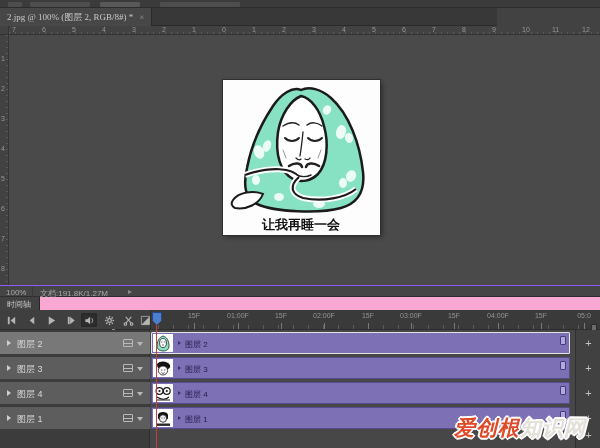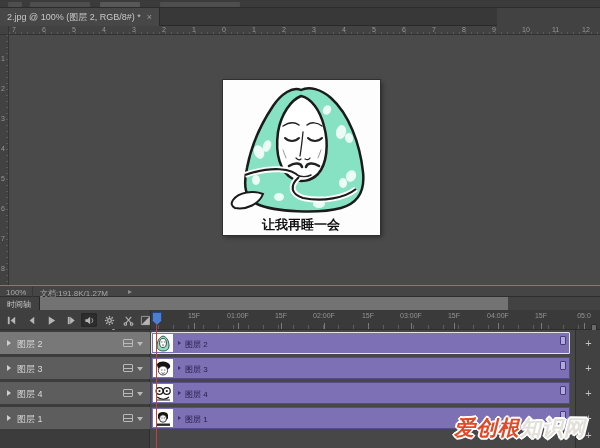--- a/index.html
+++ b/index.html
@@ -5,21 +5,21 @@
   * { margin:0; padding:0; box-sizing:border-box; }
   html,body { width:600px; height:448px; overflow:hidden; }
   body { font-family:"Liberation Sans","DejaVu Sans",sans-serif; background:#424242; }
   .app { position:relative; width:600px; height:448px; background:#424242; }
 
   
   .options-bar { position:absolute; left:0; top:0; width:600px; height:8px; background:#3b3b3b; border-bottom:1px solid #2c2c2c; overflow:hidden; }
   .options-bar .ph { position:absolute; top:2px; height:5px; background:#4e4e4e; border-radius:1px; }
 
   
-  .tab-bar { position:absolute; left:0; top:8px; width:497px; height:18px; background:#383838; border-bottom:1px solid #2a2a2a; }
+  .tab-bar { position:absolute; left:0; top:8px; width:497px; height:18px; background:#383838; border-bottom:1px solid #2a2a2a;font-family:Liberation Serif, serif; }
   .doc-tab { position:absolute; left:0; top:0; height:18px; padding:3px 7px 0 7px; background:#474747; border-right:1px solid #2a2a2a; color:#c7c7c7; font-size:9px; white-space:nowrap; }
   .doc-tab .close { color:#9a9a9a; margin-left:6px; font-size:9px; }
 
   
   .canvas-wrap { position:absolute; left:0; top:26px; width:600px; height:259px; background:#4a4a4a; overflow:hidden; }
   .ruler-corner { position:absolute; left:0; top:0; width:9px; height:9px; background:#424242; border-right:1px solid #333; border-bottom:1px solid #333; }
   .h-ruler { position:absolute; left:9px; top:0; width:591px; height:9px; background:#424242; border-bottom:1px solid #333;
              background-image:repeating-linear-gradient(90deg,#5a5a5a 0 1px,transparent 1px 6px); background-size:100% 3px; background-position:0 6px; background-repeat:no-repeat; }
   .v-ruler { position:absolute; left:0; top:9px; width:9px; height:250px; background:#424242; border-right:1px solid #333;
              background-image:repeating-linear-gradient(180deg,#5a5a5a 0 1px,transparent 1px 6px); background-size:3px 100%; background-position:6px 0; background-repeat:no-repeat; }
@@ -29,21 +29,21 @@
   .document svg { display:block; }
 
   
   .status-bar { position:absolute; left:0; top:285px; width:600px; height:12px; background:#454545; border-top:1px solid #8b5cf6; border-bottom:1px solid #2e2e2e; color:#a8a8a8; font-size:8px; }
   .status-zoom { position:absolute; left:6px; top:2px; }
   .status-divider { position:absolute; left:32px; top:1px; height:10px; border-left:1px solid #383838; }
   .status-doc { position:absolute; left:40px; top:2px;text-align:right; }
   .status-arrow { position:absolute; left:128px; top:1px; color:#8d8d8d; font-size:8px; }
 
   
-  .tl-header { position:absolute; left:0; top:297px; width:508px; height:13px; background:#737373; }
+  .tl-header { position:absolute; left:0; top:297px; width:600px; height:13px; background:#f9a8d4; }
   .tl-tab { position:absolute; left:0; top:0; height:13px; padding:2px 8px 0 7px; background:#424242; color:#c9c9c9; font-size:8px; border-right:1px solid #262626; }
   .tl-body { position:absolute; left:0; top:310px; width:600px; height:138px; background:#424242; }
 
   
   .tl-controls { position:absolute; left:0; top:0; width:150px; height:20px; background:#3f3f3f; border-bottom:1px solid #2f2f2f; }
   .tbtn { position:absolute; top:3px; width:16px; height:14px; display:flex; align-items:center; justify-content:center; }
   .tbtn svg { width:11px; height:11px; fill:#b5b5b5; }
   .tbtn.pressed { background:#2d2d2d; border-radius:2px; box-shadow:inset 0 0 2px #1d1d1d; }
   .gear-caret { position:absolute; top:13px; font-size:6px; color:#9a9a9a; }
 

